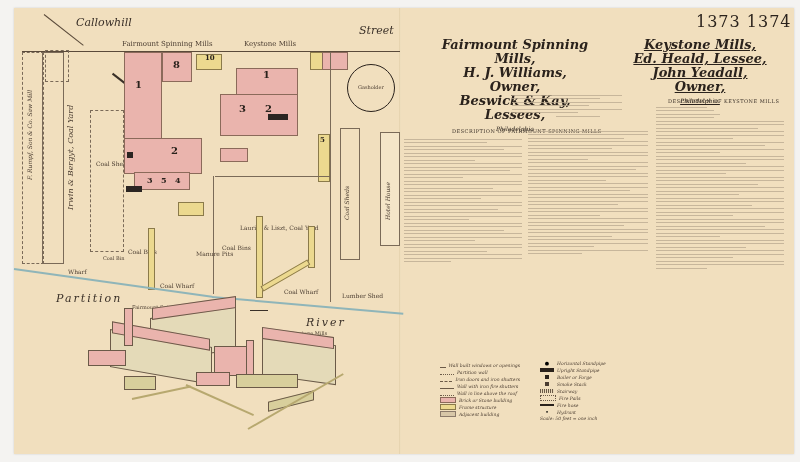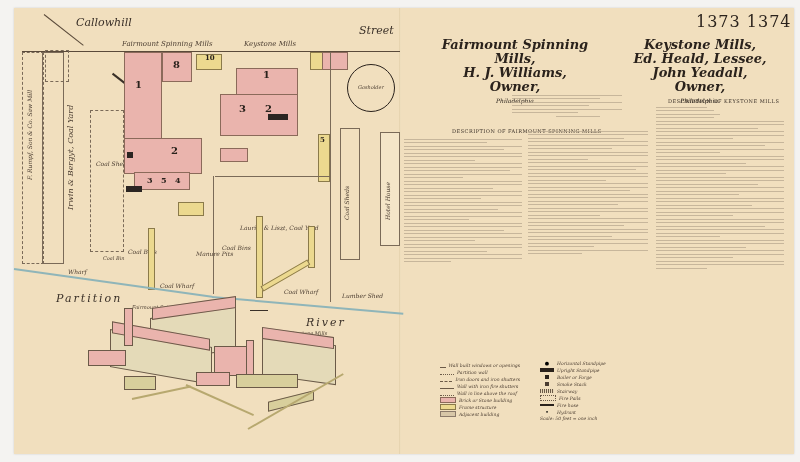--- a/index.html
+++ b/index.html
@@ -1,21 +1,21 @@
 <!DOCTYPE html>
 <html><head>
 <meta charset="utf-8">
 <style>
   html, body { margin:0; padding:0; }
   body { width:800px; height:462px; background:#f4f3f1; position:relative; overflow:hidden; font-family:"DejaVu Serif", serif; }
   .sheet { position:absolute; left:14px; top:8px; width:780px; height:446px; background:#f1dfbe; box-shadow:0 0 2px rgba(0,0,0,0.15); }
   .fold { position:absolute; left:399px; top:8px; width:2px; height:446px; background:linear-gradient(90deg,#e2cfa9,#f3e3c4); }
   .abs { position:absolute; }
   .street { font-size:11px; color:#3a3028; font-style:italic; }
-  .lbl { font-size:6px; color:#4a3c30; font-style:italic; white-space:nowrap; }
+  .lbl { font-size:6px; color:#4a3c30; white-space:nowrap; }
   .lblv { font-size:6px; color:#4a3c30; font-style:italic; white-space:nowrap; writing-mode:vertical-rl; transform:rotate(180deg); }
   .bld-pink { background:#eab4ad; border:1px solid #8b6a5a; }
   .bld-yellow { background:#ecd98f; border:1px solid #8b7a4a; }
   .bld-dark { background:#2b2522; }
   .dash { border:1px dashed #7a6a58; }
   .line { border:1px solid #7a6a58; }
   .num { font-size:10px; color:#2a221c; font-weight:bold; }
   .river { position:absolute; height:2px; background:#8fb5b9; transform-origin:left center; }
   .title-blk { text-align:center; font-style:italic; font-weight:bold; color:#2a221c; font-size:13px; line-height:14px; }
   .title-sub { font-size:6px; font-weight:normal; }
@@ -154,24 +154,25 @@
   <div class="abs" style="left:186px;top:384px;width:74px;height:2px;background:#b7a86f;transform:rotate(24deg);transform-origin:left;"></div>
   <div class="abs" style="left:248px;top:428px;width:110px;height:2px;background:#b7a86f;transform:rotate(-30deg);transform-origin:left;"></div>
 </div>
 
 <div>
   <div class="abs pagenum" style="left:696px;top:12px;">1373 1374</div>
 
   <div class="abs title-blk" style="left:440px;top:38px;width:150px;">
     <div>Fairmount Spinning Mills,</div>
     <div>H. J. Williams, Owner,</div>
+    <div>Beswick &amp; Kay, Lessees,</div>
     <div class="title-sub">Philadelphia</div>
   </div>
 
-  <div class="abs title-blk" style="left:625px;top:38px;width:150px;">
+  <div class="abs title-blk" style="left:625px;top:38px;width:150px;text-decoration:underline;">
     <div>Keystone Mills,</div>
     <div>Ed. Heald, Lessee,</div>
     <div>John Yeadall, Owner,</div>
     <div class="title-sub">Philadelphia.</div>
   </div>
 
   <div class="abs" style="left:512px;top:92px;width:110px;">
     <div class="textline"></div>
       <div class="textline" style="width:80%"></div>
       <div class="textline"></div>

